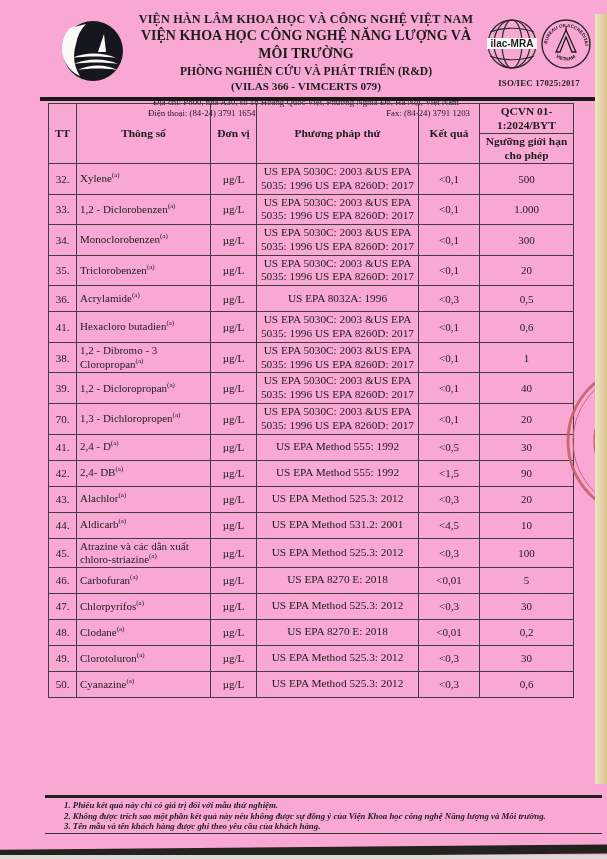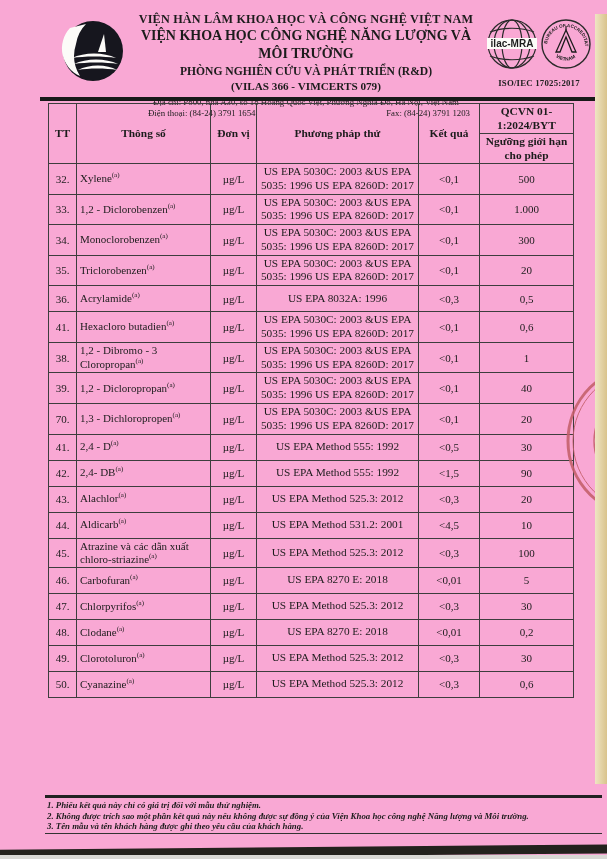--- a/index.html
+++ b/index.html
@@ -43,21 +43,21 @@
   tbody tr{height:26px;}
   td.c-tt{text-align:center;}
   td.c-param{text-align:left;padding-left:6px;line-height:1.2;}
   td.c-unit{text-align:center;}
   td.c-method{text-align:center;font-size:11.3px;line-height:1.22;}
   td.c-result{text-align:center;}
   td.c-limit{text-align:center;font-weight:normal;}
   sup{font-size:7px;line-height:0;}
   
   .rule-thick{position:absolute;left:45px;top:795px;width:557px;height:2.5px;background:#222;}
-  .notes{position:absolute;left:47px;top:800px;width:520px;font-style:italic;font-weight:600;font-size:8.8px;line-height:1.22;}
+  .notes{position:absolute;left:64px;top:800px;width:520px;font-style:italic;font-weight:600;font-size:8.8px;line-height:1.22;}
   .rule-thin{position:absolute;left:45px;top:833px;width:557px;height:1px;background:#333;}
   .footrow{position:absolute;left:48px;top:836px;width:530px;display:flex;font-size:10.8px;}
   .footrow .fc{width:170px;text-align:left;}
   .footrow .fd{width:230px;text-align:center;}
   .footrow .fp{width:130px;text-align:right;}
   
   .right-strip{position:absolute;right:0;top:14px;height:770px;width:12px;
     background:linear-gradient(to right,#efe5c4,#d9c38c);}
   .bottom-band{position:absolute;left:-12px;top:847px;width:650px;height:9px;
     background:#23221d;transform:rotate(-0.5deg);}

